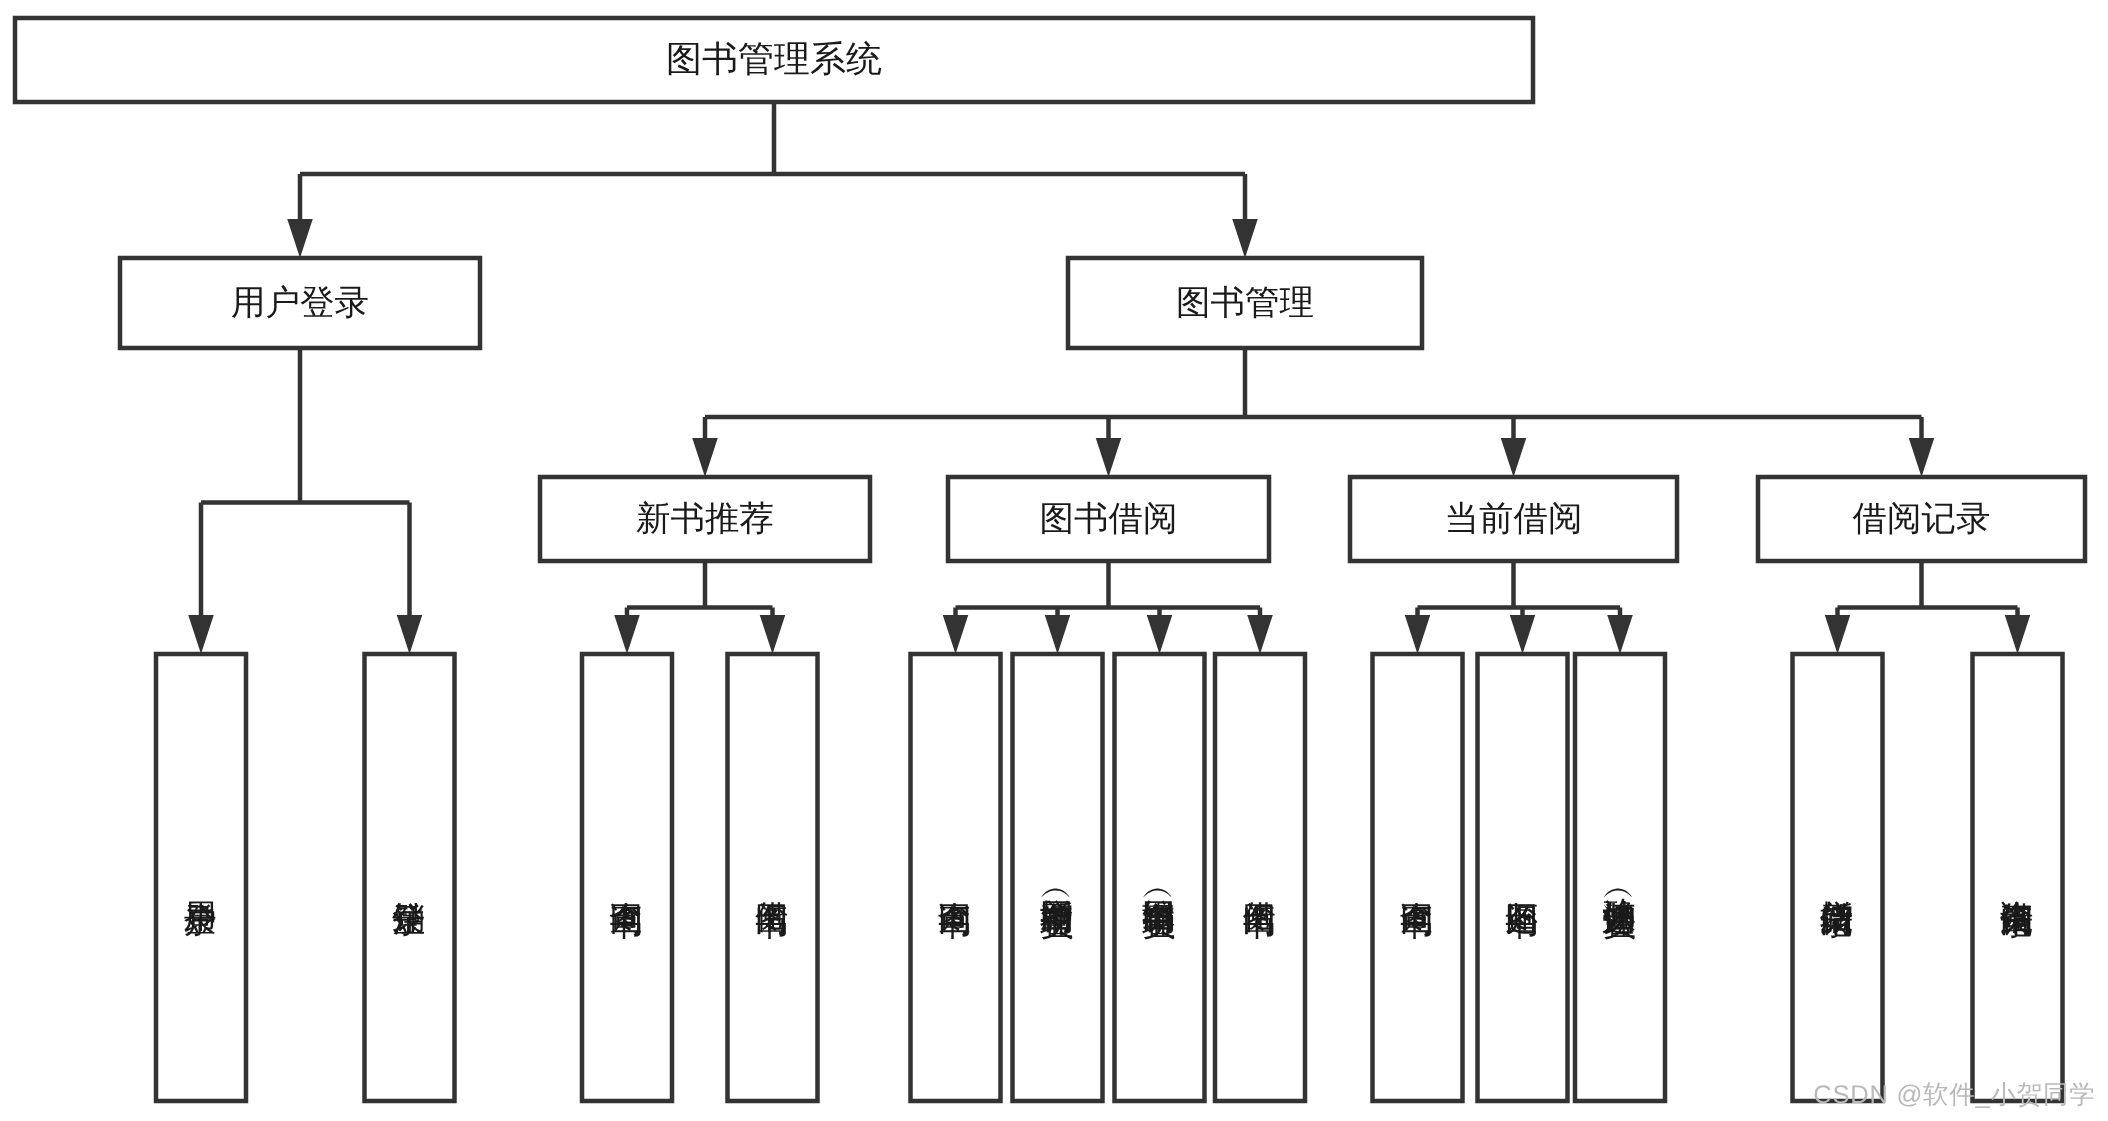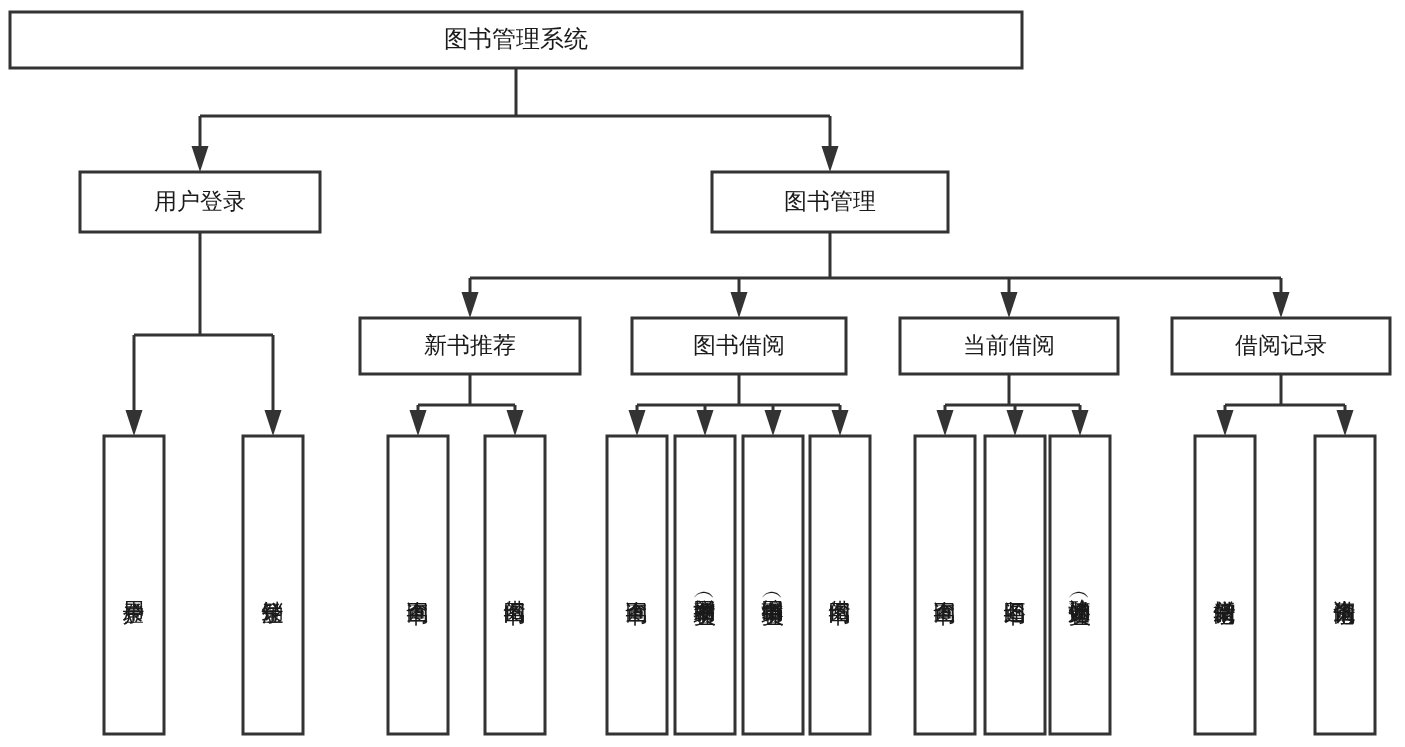--- a/index.html
+++ b/index.html
@@ -219,13 +219,14 @@
       <div class="vlabel-wrap" style="left: 1050px; top: 436px; width: 60px; height: 298px;">
         <span class="vlabel-text">确认归还（管理员）</span>
       </div>
       <div class="vlabel-wrap" style="left: 1195px; top: 436px; width: 60px; height: 298px;">
         <span class="vlabel-text">新增借阅记录</span>
       </div>
       <div class="vlabel-wrap" style="left: 1315px; top: 436px; width: 60px; height: 298px;">
         <span class="vlabel-text">查询借阅记录</span>
       </div>
     </div>
+  <div class="watermark">CSDN @软件_小贺同学</div>
 </div>
 
 </body></html>

